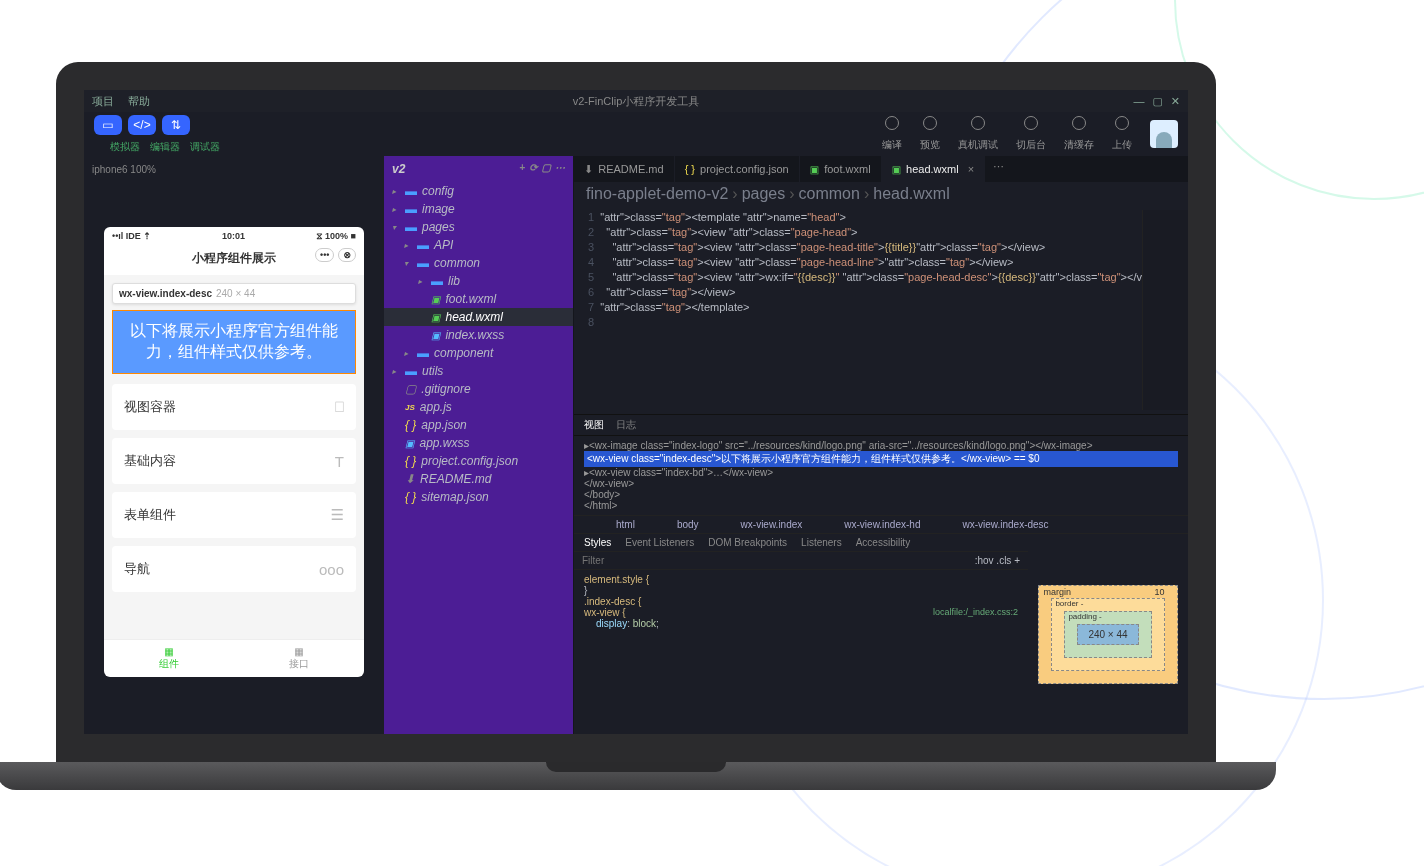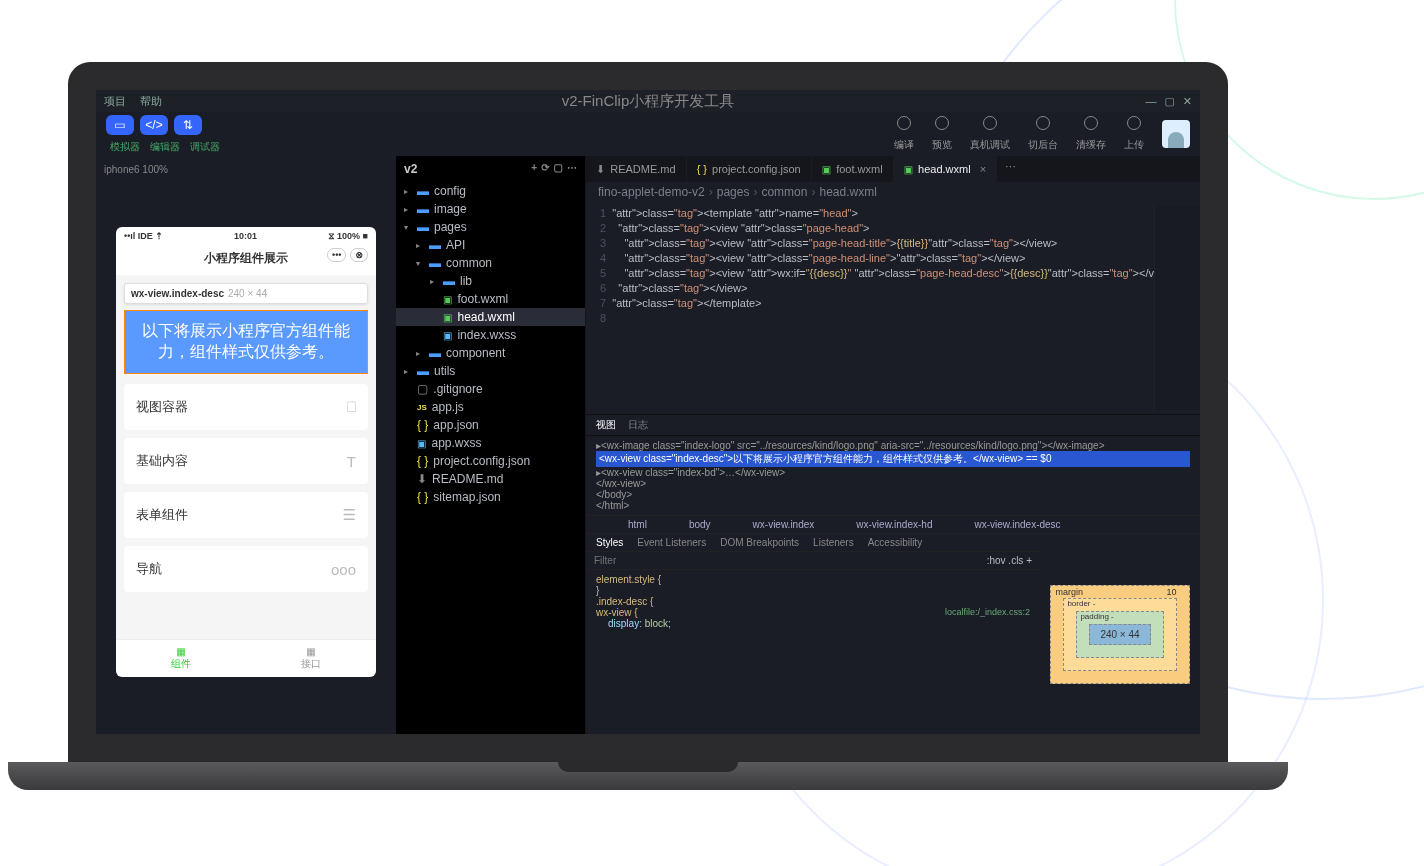--- a/index.html
+++ b/index.html
@@ -4,37 +4,37 @@
 <style>
 * { margin: 0; padding: 0; box-sizing: border-box; font-family: -apple-system, "Segoe UI", sans-serif; }
 body { background: #fff; width: 1424px; height: 866px; position: relative; overflow: hidden; }
 
 
 .bg-curve { position: absolute; border-radius: 50%; border: 2px solid; pointer-events: none; }
 .curve1 { width: 800px; height: 800px; right: -300px; top: -100px; border-color: rgba(180,200,255,0.4); }
 .curve2 { width: 600px; height: 600px; right: 100px; top: 300px; border-color: rgba(180,200,255,0.3); }
 .curve3 { width: 400px; height: 400px; right: -150px; top: -200px; border-color: rgba(150,240,200,0.4); }
 
-.laptop { position: absolute; left: 68px; top: 62px; width: 1160px; }
+.laptop { position: absolute; left: 56px; top: 62px; width: 1160px; }
 .laptop-screen { background: #1a1b1e; border: 28px solid #2b2b2d; border-radius: 22px 22px 0 0; height: 700px; position: relative; overflow: hidden; }
 .laptop-cam { position: absolute; top: -18px; left: 50%; width: 6px; height: 6px; background: #222; border-radius: 50%; transform: translateX(-50%); }
 .laptop-base { height: 28px; background: linear-gradient(#5a5a5c,#3a3a3c); margin: 0 -60px; border-radius: 0 0 20px 20px; }
 .laptop-notch { height: 10px; width: 180px; background: #2a2a2c; margin: 0 auto; border-radius: 0 0 12px 12px; }
 
 .ide { display: flex; flex-direction: column; height: 100%; color: #b8bcc5; font-size: 11px; }
 .menubar { height: 22px; background: #1e2028; display: flex; align-items: center; padding: 0 8px; gap: 14px; color: #7a8; }
 .menubar span { color: #8a9; }
-.title-center { position: absolute; left: 50%; transform: translateX(-50%); color: #888; font-size: 15px; }
+.title-center { position: absolute; left: 50%; transform: translateX(-50%); color: #888; font-size: 11px; }
 .win-controls { margin-left: auto; display: flex; gap: 8px; color: #666; }
 .win-controls span { cursor: pointer; }
 
 .toolbar { height: 44px; background: #1b1d26; display: flex; align-items: center; padding: 0 10px; }
 .tb-left { display: flex; gap: 6px; }
 .tb-pill { background: #3565ff; border-radius: 6px; width: 28px; height: 20px; display: flex; align-items: center; justify-content: center; color: #fff; font-size: 12px; }
-.tb-labels { display: flex; gap: 10px; font-size: 10px; color: #4a6; margin-left: 4px; margin-top: 2px; }
+.tb-labels { display: flex; gap: 10px; font-size: 10px; color: #4a6; margin-left: 16px; margin-top: 2px; }
 .tb-left-wrap { display: flex; flex-direction: column; gap: 3px; }
 .tb-right { margin-left: auto; display: flex; gap: 18px; align-items: center; }
 .tb-btn { display: flex; flex-direction: column; align-items: center; gap: 8px; font-size: 10px; color: #999; cursor: pointer; }
 .tb-btn-icon { width: 14px; height: 14px; border: 1px solid #888; border-radius: 50%; }
 .avatar { width: 28px; height: 28px; background: #def; border-radius: 4px; display: flex; align-items: end; justify-content: center; overflow: hidden; }
 .avatar::before { content: ""; width: 16px; height: 16px; background: #8ab; border-radius: 50% 50% 0 0; }
 
 .main { flex: 1; display: flex; background: #1b1d26; overflow: hidden; }
 
 
@@ -49,21 +49,21 @@
 .ph-tip { background: #fff; border: 1px solid #ddd; border-radius: 3px; padding: 4px 6px; font-size: 10px; box-shadow: 0 1px 3px rgba(0,0,0,0.1); margin-bottom: 6px; }
 .ph-tip .dim { color: #aaa; margin-left: 4px; }
 .ph-highlight { background: #5a9aff; color: #fff; font-size: 16px; padding: 10px; text-align: center; border: 1px solid #f80; margin-bottom: 10px; }
 .ph-item { background: #fff; border-radius: 4px; padding: 14px 12px; margin-bottom: 8px; display: flex; justify-content: space-between; align-items: center; font-size: 13px; }
 .ph-item-icon { color: #bbb; font-size: 15px; }
 .ph-tabs { display: flex; border-top: 1px solid #eee; }
 .ph-tab { flex: 1; text-align: center; padding: 6px 0; font-size: 10px; color: #999; }
 .ph-tab.active { color: #3c3; }
 
 
-.files { width: 190px; background: #000000; padding-top: 4px; border-right: 1px solid #14161c; }
+.files { width: 190px; background: #4c1d95; padding-top: 4px; border-right: 1px solid #14161c; font-style: italic; }
 .files-hdr { display: flex; justify-content: space-between; padding: 2px 8px; color: #ccc; font-size: 12px; font-weight: 600; }
 .files-hdr-icons { display: flex; gap: 4px; color: #888; font-size: 10px; }
 .tree { padding: 4px 0; }
 .tree-item { display: flex; align-items: center; gap: 5px; padding: 2px 0 2px 8px; font-size: 12px; color: #b8bcc5; cursor: pointer; white-space: nowrap; }
 .tree-item.d1 { padding-left: 20px; }
 .tree-item.d2 { padding-left: 34px; }
 .tree-item.sel { background: #2a2d38; color: #fff; }
 .tri { font-size: 8px; color: #888; width: 8px; display: inline-block; }
 .fi-folder { color: #4a9eff; }
 .fi-js { color: #f0db4f; font-size: 8px; font-weight: bold; }
@@ -72,21 +72,21 @@
 .fi-wxss { color: #5bf; font-size: 10px; }
 .fi-md { color: #888; }
 
 
 .editor { flex: 1; display: flex; flex-direction: column; background: #1b1d26; overflow: hidden; }
 .tabs { display: flex; background: #14161c; height: 26px; align-items: stretch; font-size: 11px; }
 .tab { padding: 4px 10px; color: #999; display: flex; align-items: center; gap: 5px; cursor: pointer; border-right: 1px solid #1b1d26; }
 .tab.active { background: #1b1d26; color: #eee; }
 .tab .close { color: #888; margin-left: 4px; }
 .tab-more { padding: 4px 8px; color: #888; }
-.crumbs { padding: 3px 12px; font-size: 12px; color: #7a7f8c; background: #1b1d26; }
+.crumbs { padding: 3px 12px; font-size: 16px; color: #7a7f8c; background: #1b1d26; }
 .crumbs span.sep { margin: 0 4px; color: #555; }
 .code { flex: 1; display: flex; font-family: Consolas, monospace; font-size: 11px; line-height: 15px; padding: 4px 0; position: relative; }
 .gutter { width: 28px; text-align: right; color: #4a5160; padding-right: 6px; }
 .lines { flex: 1; }
 .minimap { width: 50px; background: #191b23; border-left: 1px solid #222; }
 .ln { white-space: pre; }
 .str { color: #ce9178; }
 .var { color: #d7ba7d; }
 
 

